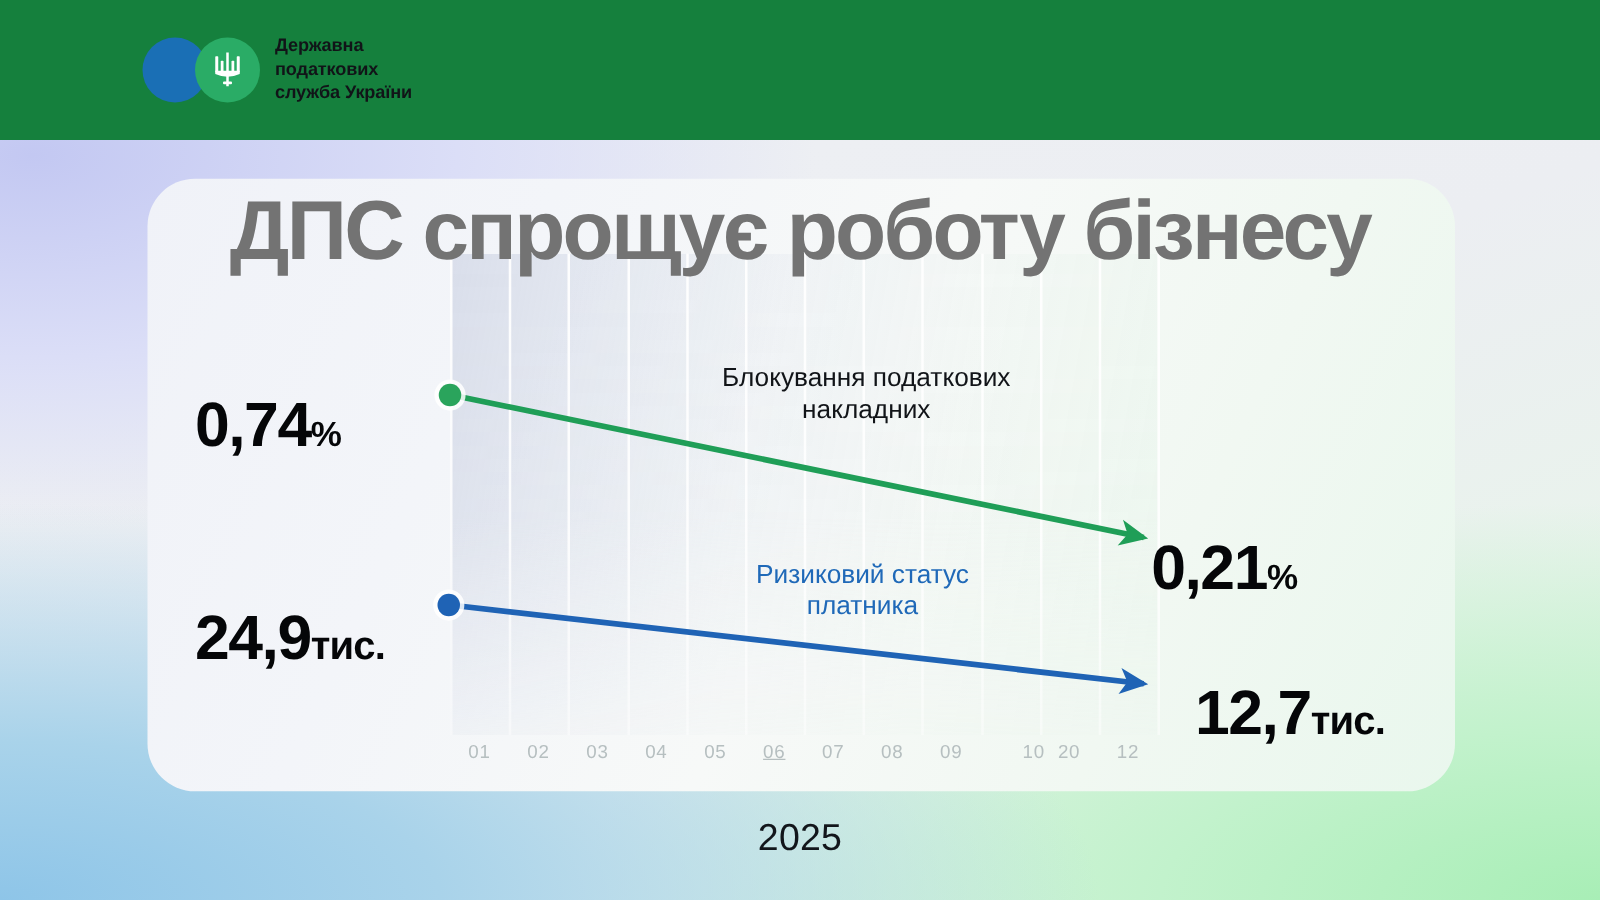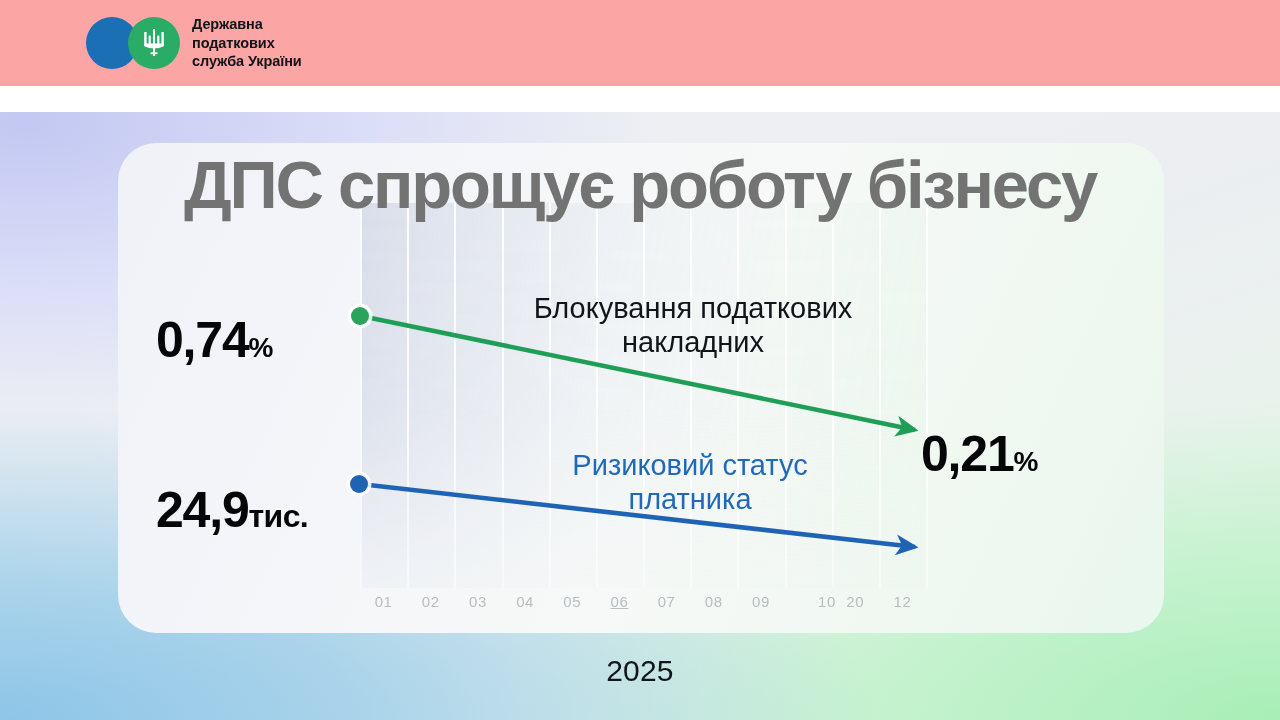--- a/index.html
+++ b/index.html
@@ -5,23 +5,23 @@
   * { margin:0; padding:0; box-sizing:border-box; }
   html, body { width:1280px; height:720px; overflow:hidden; }
   body {
     font-family:"Liberation Sans", sans-serif;
     background:#ffffff;
     position:relative;
   }
 
   
   .header {
-    position:absolute; left:0; top:0; width:1280px; height:86px;
-    background:#fca5a5; z-index:30;
-    display:flex; align-items:center;
+    position:absolute; left:0; top:0; width:1280px; height:112px;
+    background:#15803d; z-index:30;
+    display:flex; align-items:center;padding-left:28px;
   }
   .logo-wrap { display:flex; align-items:center; margin-left:86px; }
   .logo-marks { position:relative; width:100px; height:52px; }
   .logo-circle-blue {
     position:absolute; left:0; top:0; width:52px; height:52px;
     border-radius:50%; background:#1a6fb5;
   }
   .logo-circle-green {
     position:absolute; left:42px; top:0; width:52px; height:52px;
     border-radius:50%; background:#2aac66;
@@ -103,21 +103,21 @@
   .val .suf-th  { font-size:32px; font-weight:bold; letter-spacing:-0.6px; }
 
   #val-start-green { left:38px; top:168px; }
   #val-start-blue  { left:38px; top:338px; }
   #val-end-green   { left:803px; top:282px; }
   #val-end-blue    { left:838px; top:398px; }
 
   
   .caption {
     position:absolute; text-align:center; white-space:pre-line;
-    font-size:29px; line-height:1.18; font-weight:400;
+    font-size:21px; line-height:1.18; font-weight:400;
   }
   #cap-green { left:370px; top:148px; width:410px; color:#111418; }
   #cap-blue  { left:402px; top:305px; width:340px; color:#1f69b8; font-weight:500; }
 
   
   .title {
     position:absolute; left:0; top:151px; width:1280px;
     text-align:center;
     font-size:67px; font-weight:bold; color:#737373;
     letter-spacing:-2.2px; line-height:1;
@@ -231,15 +231,18 @@
   </div>
 
   <div class="val" id="val-end-green">
     <span class="big">0,21</span><span class="suf-pct">%</span>
   </div>
 
   <div class="val" id="val-start-blue">
     <span class="big">24,9</span><span class="suf-th">тис.</span>
   </div>
 
+  <div class="val" id="val-end-blue">
+    <span class="big">12,7</span><span class="suf-th">тис.</span>
+  </div>
 </div>
 
 <div class="year">2025</div>
 
 </body></html>

